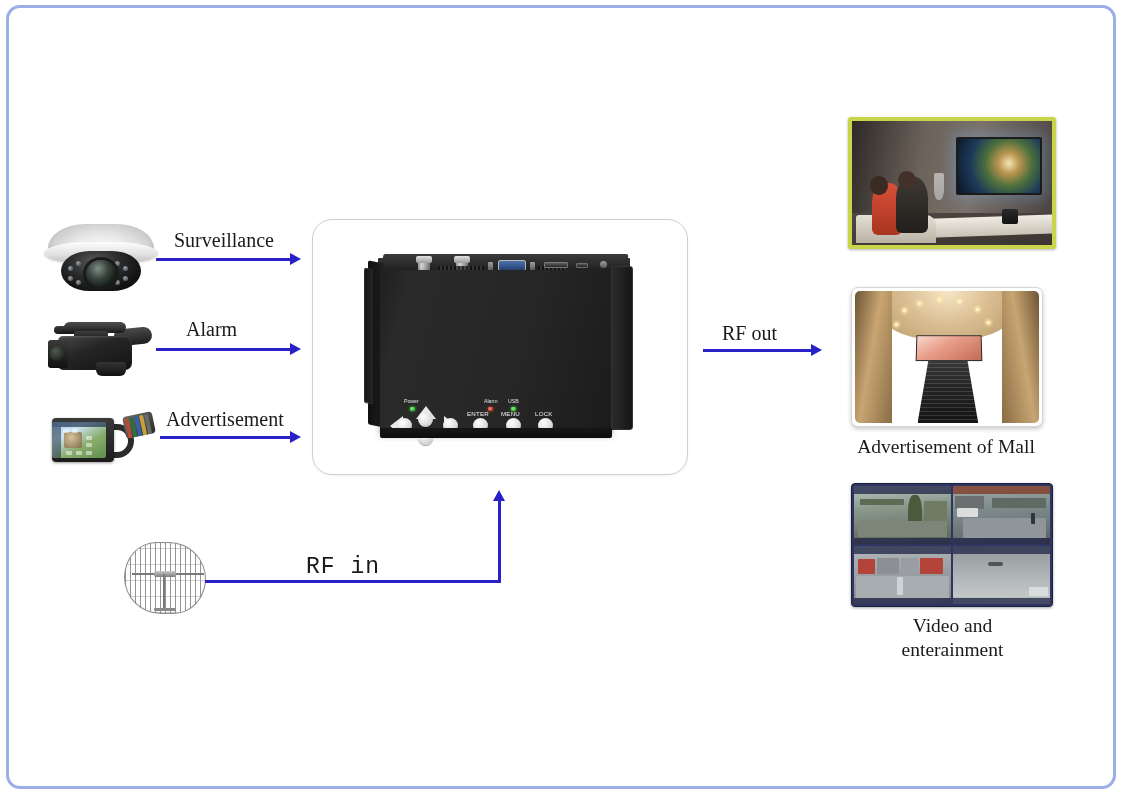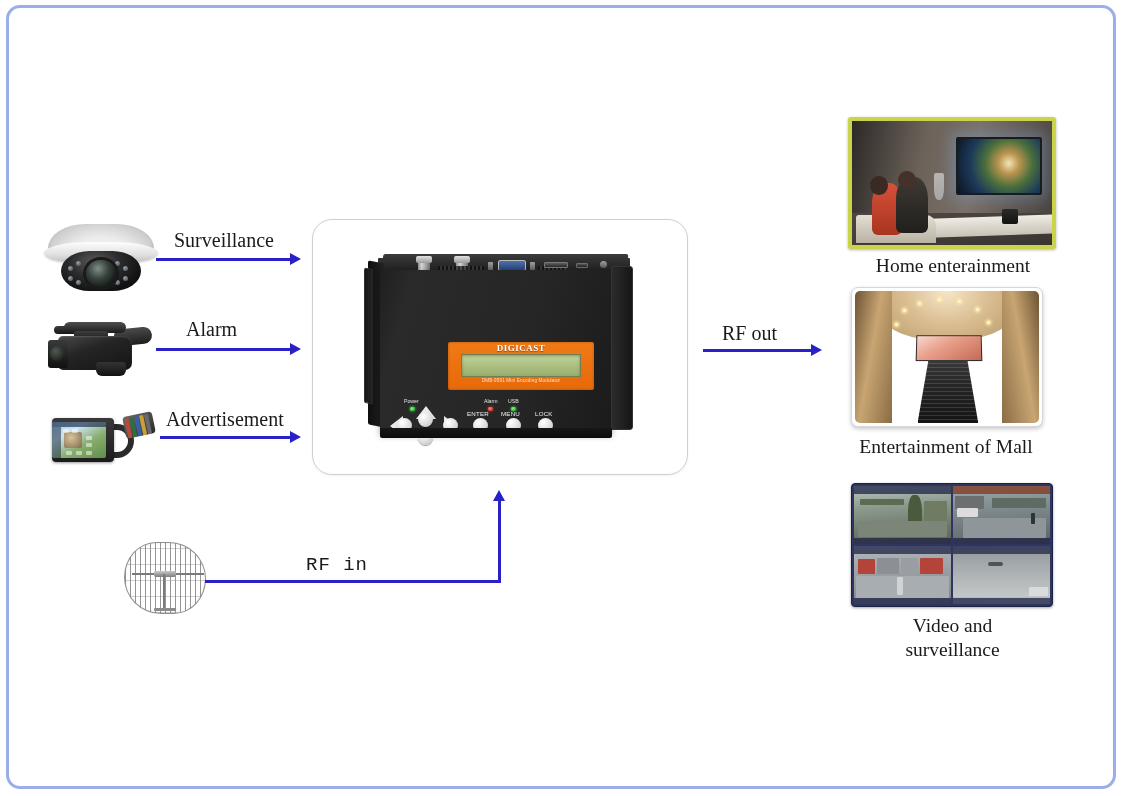--- a/index.html
+++ b/index.html
@@ -348,21 +348,21 @@
     border-bottom: 11px solid #2a20c8;
   }
   .flow-label {
     position: absolute;
     font-family: "Liberation Serif", serif;
     font-size: 20px; color: #1a1a1a;
     white-space: nowrap;
   }
   .flow-label.mono {
     font-family: "Liberation Mono", monospace;
-    font-size: 19px;
+    font-size: 23px;
     letter-spacing: 1px;
   }
 
   
   .photo {
     position: absolute;
     border-radius: 4px;
     overflow: hidden;
     box-shadow: 0 1px 3px rgba(0,0,0,0.3);
   }
@@ -595,25 +595,20 @@
       <div class="vent" style="left:160px; top:8px; width:28px; height:5px;"></div>
       <div class="hdmi-slot" style="left:166px; top:4px; width:24px; height:6px;"></div>
       <div class="usb-slot" style="left:198px; top:5px; width:12px; height:5px;"></div>
       <div class="small-conn" style="left:222px; top:3px; width:7px; height:7px; border-radius:50%;"></div>
     </div>
 
     <div class="dev-side"></div>
     <div class="dev-ear-l"></div>
     <div class="dev-front">
 
-      <div class="panel">
-        <div class="brand">DIGICAST</div>
-        <div class="lcd"></div>
-        <div class="model">DMB-9591 Mini Encoding Modulator</div>
-      </div>
 
       <div class="led-lbl" style="left:24px; top:128px;">Power</div>
       <div class="led green" style="left:30px; top:137px;"></div>
 
       <div class="led-lbl" style="left:104px; top:128px;">Alarm</div>
       <div class="led red" style="left:108px; top:137px;"></div>
 
       <div class="led-lbl" style="left:128px; top:128px;">USB</div>
       <div class="led green" style="left:131px; top:137px;"></div>
 
@@ -656,39 +651,38 @@
       <div class="home-person" style="left:10%; bottom:8%; width:15%; height:42%;
            background:linear-gradient(#d8503a,#a8351f);"></div>
       <div class="home-person" style="left:9%; bottom:40%; width:9%; height:16%;
            background:#3a2a22; border-radius:50%;"></div>
       <div class="home-person" style="left:22%; bottom:10%; width:16%; height:45%;
            background:linear-gradient(#3d3a34,#211f1c);"></div>
       <div class="home-person" style="left:23%; bottom:45%; width:9%; height:15%;
            background:#44312a; border-radius:50%;"></div>
     </div>
   </div>
-  <div class="photo-cap" id="cap-home">Home enterainment</div>
 
   <div class="photo" id="photo-mall">
     <div class="mall-inner">
       <div class="mall-ceiling"></div>
       <div class="mall-light" style="left:26%; top:14%;"></div>
       <div class="mall-light" style="left:34%; top:8%;"></div>
       <div class="mall-light" style="left:45%; top:5%;"></div>
       <div class="mall-light" style="left:56%; top:7%;"></div>
       <div class="mall-light" style="left:66%; top:13%;"></div>
       <div class="mall-light" style="left:22%; top:24%;"></div>
       <div class="mall-light" style="left:72%; top:23%;"></div>
       <div class="mall-col-l"></div>
       <div class="mall-col-r"></div>
       <div class="mall-screen"></div>
       <div class="mall-esc"></div>
     </div>
   </div>
-  <div class="photo-cap" id="cap-mall">Entertainment of Mall</div>
+  <div class="photo-cap" id="cap-mall">Advertisement of Mall</div>
 
   <div class="photo" id="photo-cctv">
     <div class="cctv-grid">
       <div class="cctv-cell cctv-1">
         <div class="tb"></div>
           <div class="bb"></div>
         <div class="obj" style="left:6%;top:22%;width:46%;height:10%;background:#5d6b55;"></div>
         <div class="obj" style="left:56%;top:16%;width:14%;height:70%;background:#4a5a3c;border-radius:40% 40% 0 0;"></div>
         <div class="obj" style="left:72%;top:25%;width:24%;height:55%;background:#6f7b62;"></div>
         <div class="obj" style="left:4%;top:60%;width:92%;height:28%;background:#7c8678;"></div>
@@ -715,14 +709,14 @@
       <div class="cctv-cell cctv-4">
         <div class="tb"></div>
           <div class="bb"></div>
         <div class="obj" style="left:0%;top:14%;width:100%;height:74%;background:linear-gradient(#9aa0a2,#c3c7c8);"></div>
         <div class="obj" style="left:36%;top:28%;width:16%;height:6%;background:#4e5558;border-radius:3px;"></div>
         <div class="obj" style="left:78%;top:70%;width:20%;height:16%;background:#d8dcdd;"></div>
       </div>
     </div>
   </div>
   <div class="photo-cap" id="cap-cctv">Video and
-surveillance</div>
+enterainment</div>
 </div>
 
 </body></html>

